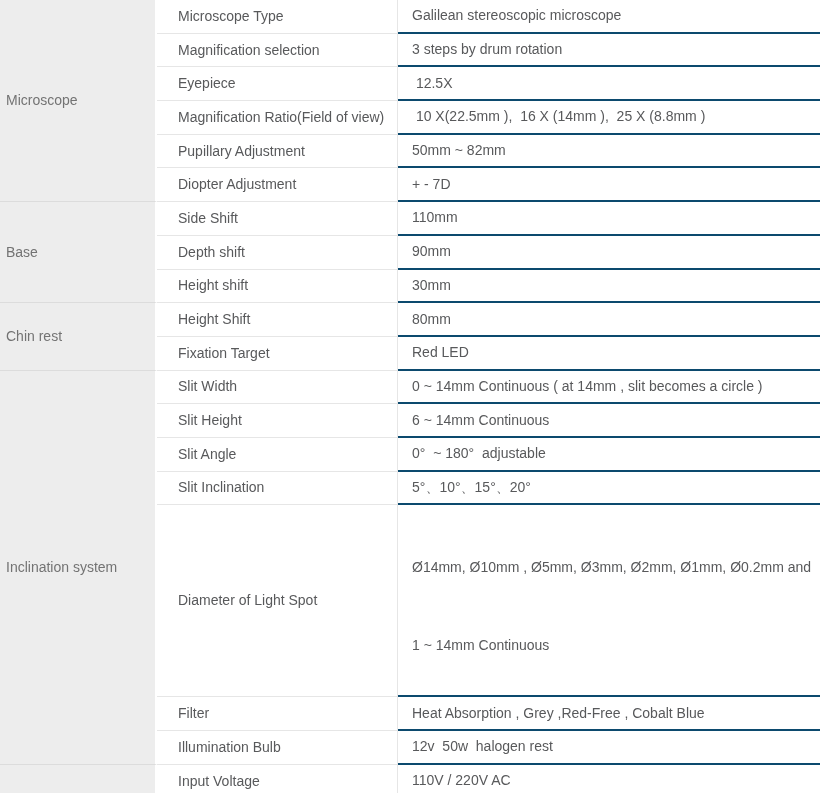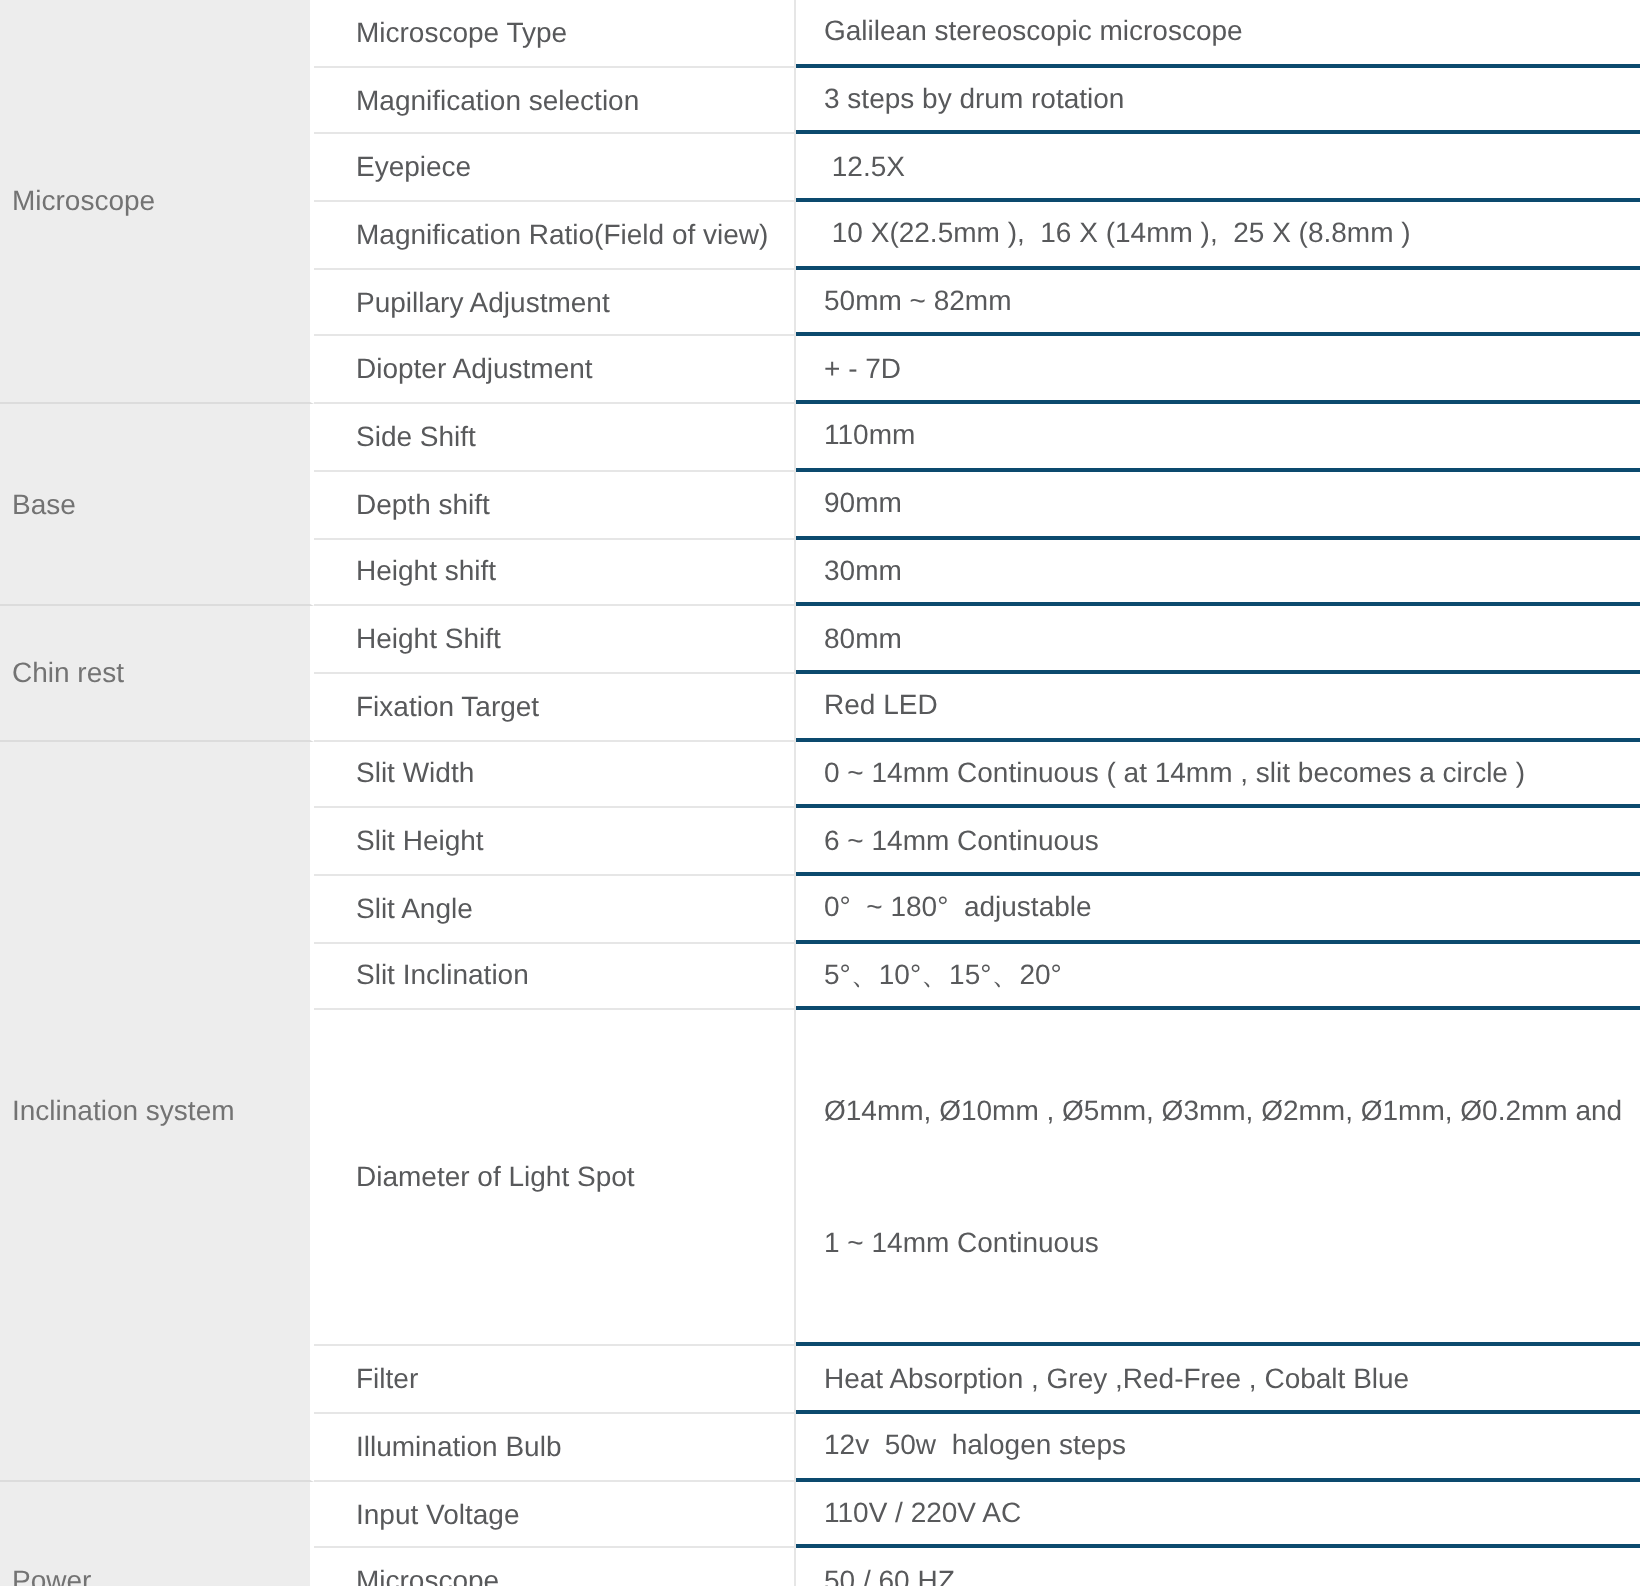--- a/index.html
+++ b/index.html
@@ -47,20 +47,21 @@
   }
   td.val {
     border-bottom: 2px solid #0c4a6e;
     padding-left: 14px;
     white-space: pre-wrap;
   }
   tr.tall td { height: 64.4px; }
   .val-line {
     line-height: 32px;
     white-space: pre-wrap;
+    margin-top: 12px;
   }
 </style>
 </head>
 <body>
 
 <div class="page">
   <table class="spec">
     <colgroup>
         <col class="c-cat">
         <col class="c-prop">
@@ -141,21 +142,21 @@
         <div class="val-line">Ø14mm, Ø10mm , Ø5mm, Ø3mm, Ø2mm, Ø1mm, Ø0.2mm and</div>
         <div class="val-line">1 ~ 14mm Continuous</div>
       </td>
     </tr>
     <tr>
       <td class="prop">Filter</td>
       <td class="val">Heat Absorption , Grey ,Red-Free , Cobalt Blue</td>
     </tr>
     <tr>
       <td class="prop">Illumination Bulb</td>
-      <td class="val">12v  50w  halogen steps</td>
+      <td class="val">12v  50w  halogen rest</td>
     </tr>
 
     <tr>
       <td class="cat" rowspan="3">Power</td>
       <td class="prop">Input Voltage</td>
       <td class="val">110V / 220V AC</td>
     </tr>
     <tr>
       <td class="prop">Microscope</td>
       <td class="val">50 / 60 HZ</td>

